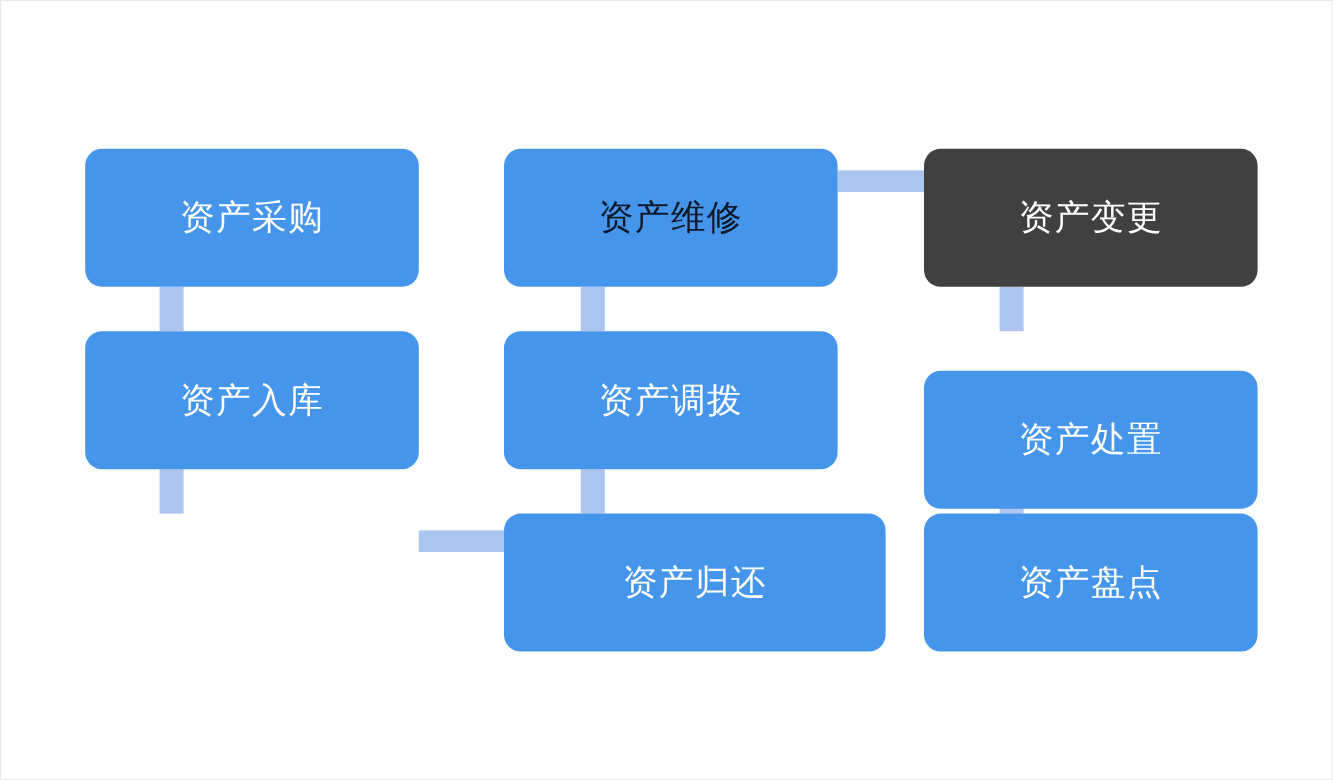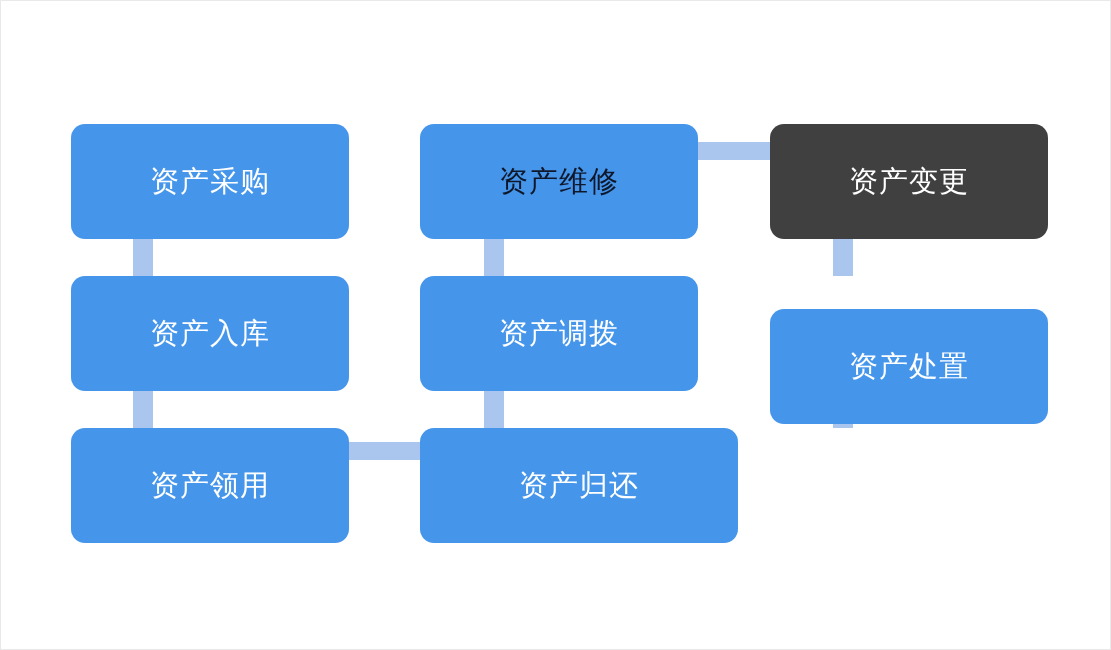--- a/index.html
+++ b/index.html
@@ -75,19 +75,19 @@
     </div>
     <div class="node" style="left: 70px; top: 275px; width: 278px; height: 115px; background: rgb(69, 150, 235);">
       <span class="node-label" style="color: rgb(255, 255, 255);">资产入库</span>
     </div>
     <div class="node" style="left: 419px; top: 275px; width: 278px; height: 115px; background: rgb(69, 150, 235);">
       <span class="node-label" style="color: rgb(255, 255, 255);">资产调拨</span>
     </div>
     <div class="node" style="left: 769px; top: 275px; width: 278px; height: 115px; background: rgb(69, 150, 235); margin-top: 33px;">
       <span class="node-label" style="color: rgb(255, 255, 255);">资产处置</span>
     </div>
-    <div class="node" style="left: 70px; top: 427px; width: 278px; height: 115px; background: rgb(69, 150, 235);">
-      <span class="node-label" style="color: rgb(255, 255, 255);">资产领用</span>
-    </div>
     <div class="node" style="left: 419px; top: 427px; width: 318px; height: 115px; background: rgb(69, 150, 235);">
       <span class="node-label" style="color: rgb(255, 255, 255);">资产归还</span>
+    </div>
+    <div class="node" style="left: 769px; top: 427px; width: 278px; height: 115px; background: rgb(69, 150, 235);">
+      <span class="node-label" style="color: rgb(255, 255, 255);">资产盘点</span>
     </div>
   </div>
 
 </body></html>

